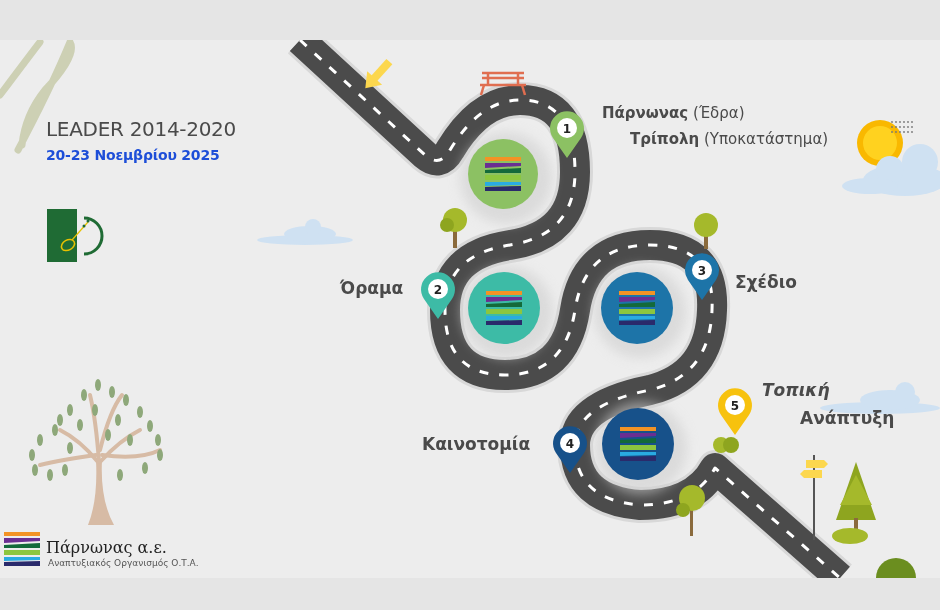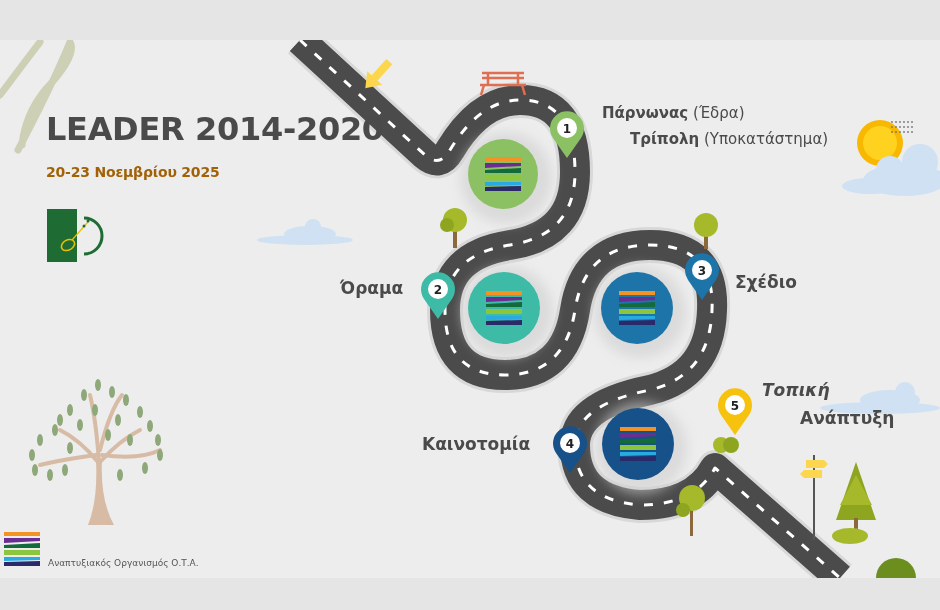--- a/index.html
+++ b/index.html
@@ -4,22 +4,22 @@
 <style>
   * { box-sizing: border-box; margin: 0; padding: 0; }
   html, body { width: 940px; height: 610px; overflow: hidden; background: #e6e6e6; }
   body { font-family: "DejaVu Sans", "Liberation Sans", sans-serif; position: relative; }
   .frame-top { position: absolute; left: 0; top: 0; width: 940px; height: 40px; background: #e5e5e5; }
   .frame-bottom { position: absolute; left: 0; top: 578px; width: 940px; height: 32px; background: #e5e5e5; }
   .slide { position: absolute; left: 0; top: 40px; width: 940px; height: 538px; background: #ededed; overflow: hidden; }
   .slide svg.bg { position: absolute; left: 0; top: 0; }
   .title-block { position: absolute; left: 46px; top: 74px; color: #4a4a4a; }
   .title-line1 { font-size: 25px; font-weight: bold; letter-spacing: -0.3px; line-height: 30px; }
-  .title-line2 { font-size: 32px; font-weight: bold; letter-spacing: -0.3px; line-height: 30px; }
-  .title-date { font-size: 14px; font-weight: bold; margin-top: 20px; color: #a16207; letter-spacing: -0.2px; }
+  .title-line2 { font-size: 20px; font-weight: normal; letter-spacing: -0.3px; line-height: 30px; }
+  .title-date { font-size: 14px; font-weight: bold; margin-top: 3px; color: #1d4ed8; letter-spacing: -0.2px; }
   .label { position: absolute; font-weight: bold; color: #4a4a4a; font-size: 17px; white-space: nowrap; }
   .label .light { font-weight: normal; }
   .loc-label { font-size: 15px; }
   .parnonas-name { position: absolute; left: 46px; top: 498px; font-family: "DejaVu Serif", "Liberation Serif", serif; font-size: 16px; color: #222; white-space: nowrap; }
   .parnonas-sub { position: absolute; left: 48px; top: 518px; font-size: 9px; color: #555; white-space: nowrap; }
   .pin-num { font-family: "DejaVu Sans", sans-serif; font-weight: bold; font-size: 12px; fill: #222; }
 </style>
 </head>
 <body>
 
@@ -244,16 +244,17 @@
   </div>
   <div class="label loc-label" style="left:630px; top:90px;">
     <span>Τρίπολη</span><span class="light"> (Υποκατάστημα)</span>
   </div>
   <div class="label" style="left:340px; top:238px;">Όραμα</div>
   <div class="label" style="left:735px; top:220px;margin-top:12px;">Σχέδιο</div>
   <div class="label" style="left:422px; top:394px;">Καινοτομία</div>
   <div class="label" style="left:762px; top:340px;font-style:italic;">Τοπική</div>
   <div class="label" style="left:800px; top:368px;">Ανάπτυξη</div>
 
+  <div class="parnonas-name">Πάρνωνας α.ε.</div>
   <div class="parnonas-sub">Αναπτυξιακός Οργανισμός Ο.Τ.Α.</div>
 </div>
 
 <div class="frame-bottom"></div>
 
 </body></html>

